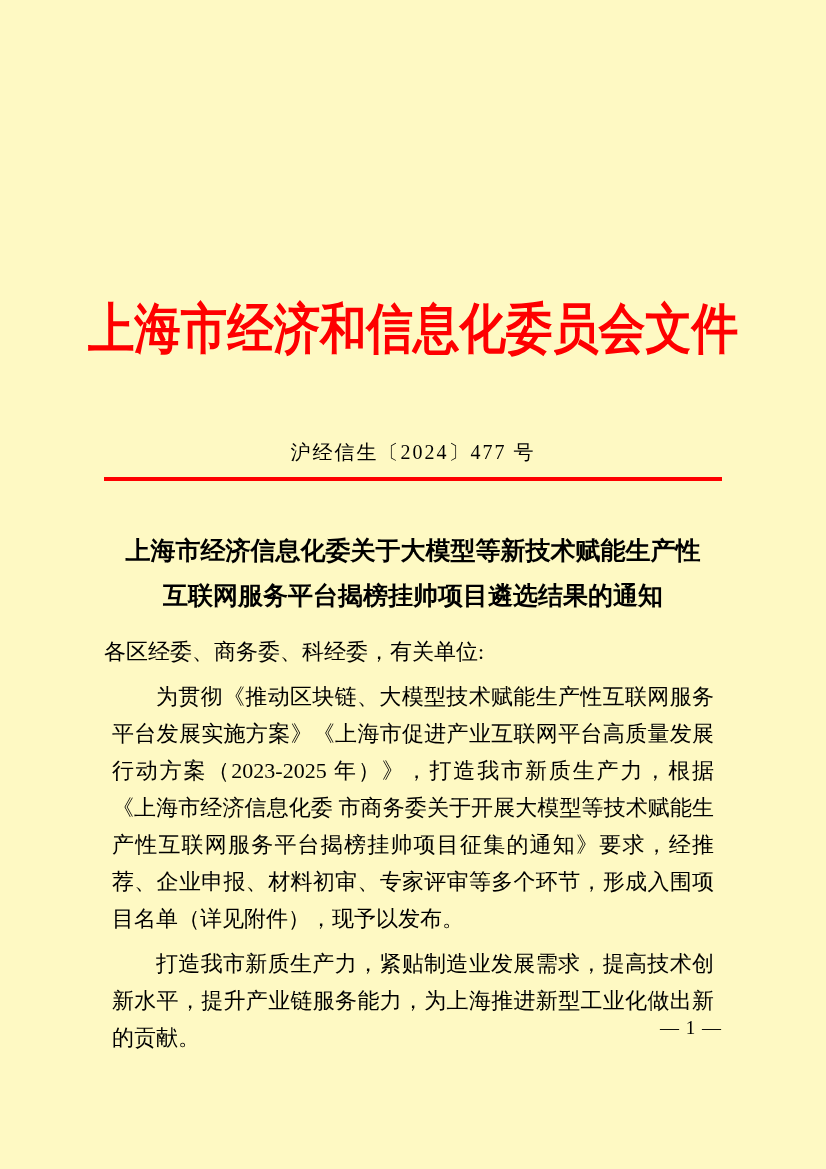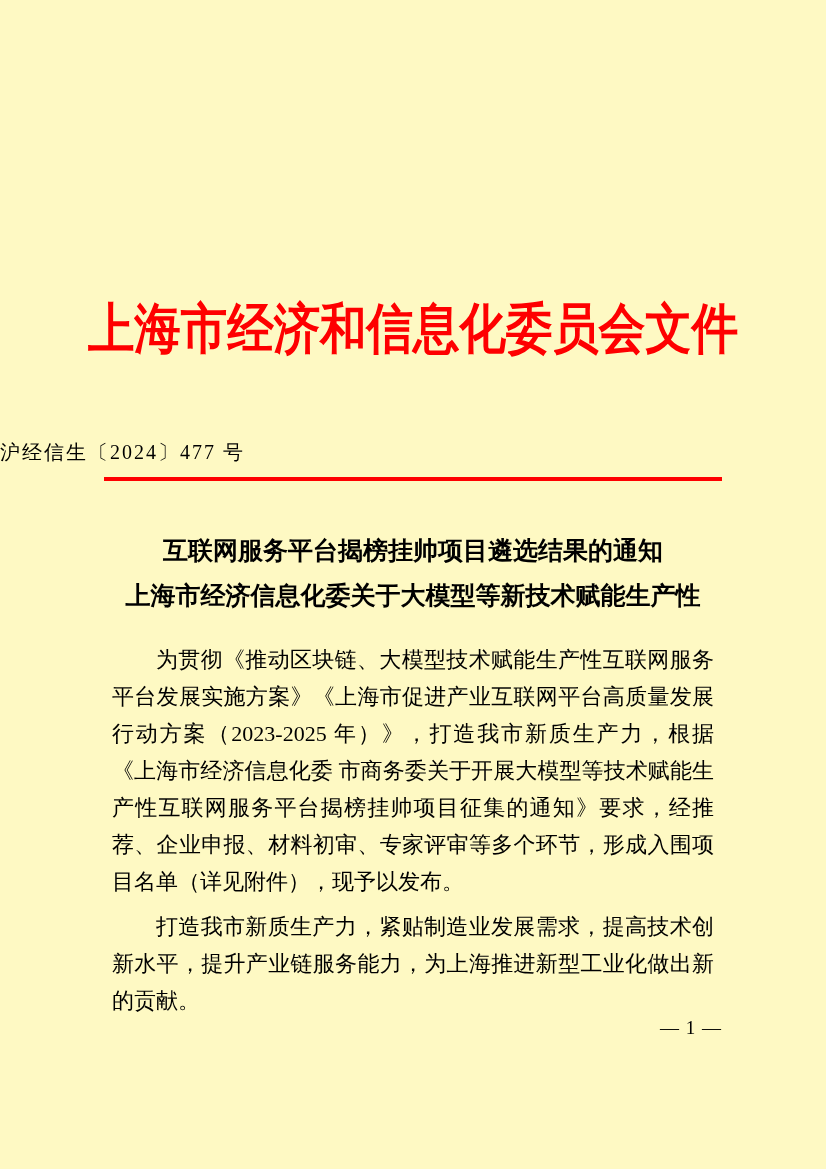--- a/index.html
+++ b/index.html
@@ -30,20 +30,21 @@
     color: var(--accent-red);
     white-space: nowrap;
     transform: scaleX(0.86);
     transform-origin: 50% 50%;
   }
   .doc-number {
     position: absolute;
     top: 438px;
     left: 0;
     width: 100%;
+    text-align: center;
     font-size: 20px;
     line-height: 28px;
     letter-spacing: 2px;
   }
   .red-line {
     position: absolute;
     top: 477px;
     left: 104px;
     width: 618px;
     height: 4px;
@@ -93,24 +94,25 @@
 
 <div class="page">
 
   <div class="letterhead">上海市经济和信息化委员会文件</div>
 
   <div class="doc-number">沪经信生〔2024〕477 号</div>
 
   <div class="red-line"></div>
 
   <h1 class="doc-title">
+    <span class="title-line">上海市经济信息化委关于大模型等新技术赋能生产性</span>
     <span class="title-line">互联网服务平台揭榜挂帅项目遴选结果的通知</span>
-    <span class="title-line">上海市经济信息化委关于大模型等新技术赋能生产性</span>
   </h1>
 
   <div class="body-text">
+    <p class="salutation">各区经委、商务委、科经委，有关单位:</p>
     <p class="para">为贯彻《推动区块链、大模型技术赋能生产性互联网服务平台发展实施方案》《上海市促进产业互联网平台高质量发展行动方案（2023-2025 年）》，打造我市新质生产力，根据《上海市经济信息化委 市商务委关于开展大模型等技术赋能生产性互联网服务平台揭榜挂帅项目征集的通知》要求，经推荐、企业申报、材料初审、专家评审等多个环节，形成入围项目名单（详见附件），现予以发布。</p>
     <p class="para">打造我市新质生产力，紧贴制造业发展需求，提高技术创新水平，提升产业链服务能力，为上海推进新型工业化做出新的贡献。</p>
   </div>
 
   <div class="page-number">— 1 —</div>
 
 </div>
 
 </body></html>

